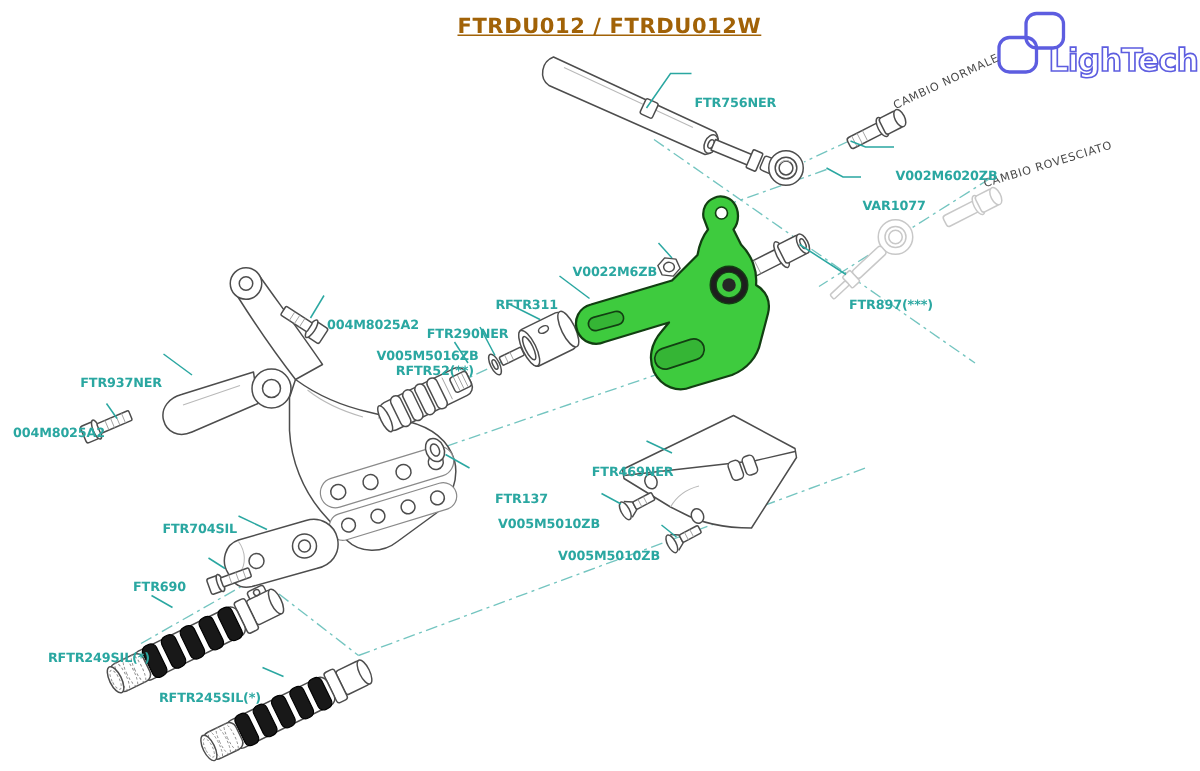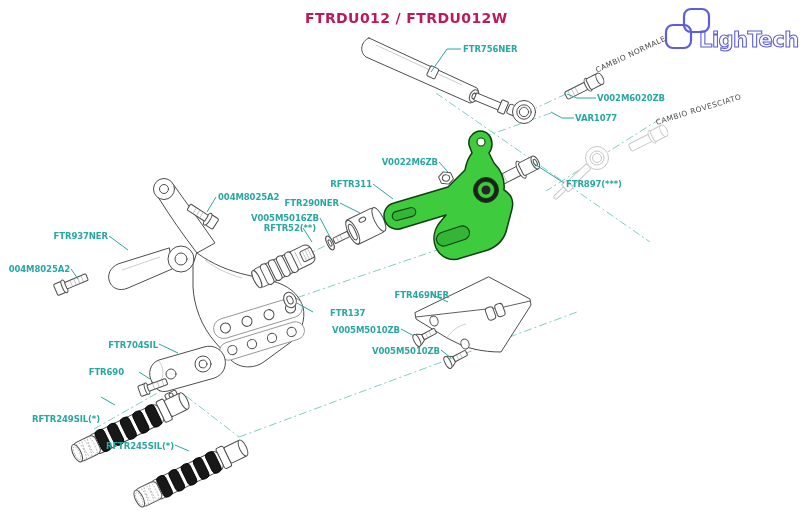--- a/index.html
+++ b/index.html
@@ -1,21 +1,21 @@
 <!DOCTYPE html>
 <html><head>
 <meta charset="utf-8">
 <style>
   html,body{margin:0;padding:0;background:#fff;}
   .stage{position:relative;width:800px;height:514px;background:#fff;overflow:hidden;
          font-family:"DejaVu Sans",sans-serif;}
   .title{position:absolute;left:305px;top:10px;font:bold 14px "DejaVu Sans",sans-serif;
-         color:#be185d;letter-spacing:.4px;white-space:nowrap;}
+         color:#a16207;letter-spacing:.4px;white-space:nowrap;text-decoration:underline;}
   .plabel{position:absolute;font:bold 8.5px "DejaVu Sans",sans-serif;color:#2aa7a1;
-          white-space:nowrap;letter-spacing:-0.1px;}
+          white-space:nowrap;letter-spacing:-0.1px;margin-top:20px;}
   .ra{transform:translateX(-100%);}
   .annot{position:absolute;font:7.5px "DejaVu Sans",sans-serif;color:#4a4a4a;
          white-space:nowrap;transform-origin:0 50%;letter-spacing:.5px;}
   svg{position:absolute;left:0;top:0;}
   .ln{fill:#fff;stroke:#4d4d4d;stroke-width:1;stroke-linejoin:round;stroke-linecap:round;}
   .nf{fill:none;}
   .sh{fill:none;stroke:#b9b9b9;stroke-width:.7;}
   .fd{fill:#fff;stroke:#c8c8c8;stroke-width:1;stroke-linejoin:round;}
   .thr{fill:none;stroke:#9a9a9a;stroke-width:.55;}
   .grn{fill:#3ecb3e;stroke:#123f12;stroke-width:1.5;stroke-linejoin:round;}
@@ -311,21 +311,21 @@
 <span class="plabel" style="left:566px;top:179px">FTR897(***)</span>
 <span class="plabel ra" style="left:438px;top:157px">V0022M6ZB</span>
 <span class="plabel ra" style="left:372px;top:179px">RFTR311</span>
 <span class="plabel ra" style="left:339px;top:198px">FTR290NER</span>
 <span class="plabel ra" style="left:319px;top:213px">V005M5016ZB</span>
 <span class="plabel ra" style="left:316px;top:223px">RFTR52(**)</span>
 <span class="plabel" style="left:218px;top:192px">004M8025A2</span>
 <span class="plabel ra" style="left:70px;top:264px">004M8025A2</span>
 <span class="plabel ra" style="left:108px;top:231px">FTR937NER</span>
 <span class="plabel" style="left:330px;top:308px">FTR137</span>
-<span class="plabel ra" style="left:158px;top:340px">FTR704SIL</span>
+<span class="plabel ra" style="left:158px;top:328px">FTR704SIL</span>
 <span class="plabel ra" style="left:124px;top:367px">FTR690</span>
 <span class="plabel ra" style="left:100px;top:414px">RFTR249SIL(*)</span>
 <span class="plabel ra" style="left:174px;top:441px">RFTR245SIL(*)</span>
 <span class="plabel ra" style="left:449px;top:290px">FTR469NER</span>
 <span class="plabel ra" style="left:400px;top:325px">V005M5010ZB</span>
 <span class="plabel ra" style="left:440px;top:346px">V005M5010ZB</span>
 
 </div>
 
 </body></html>

